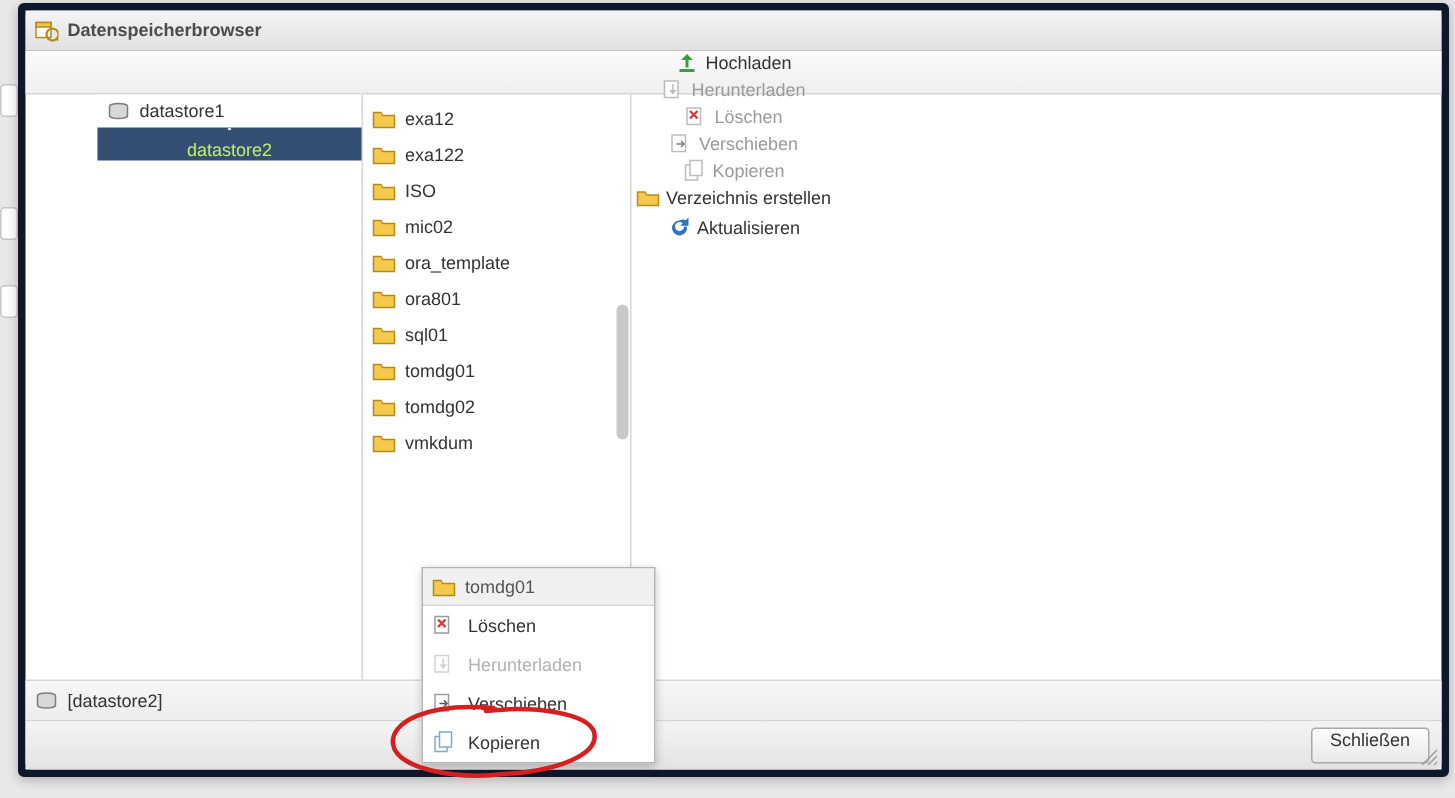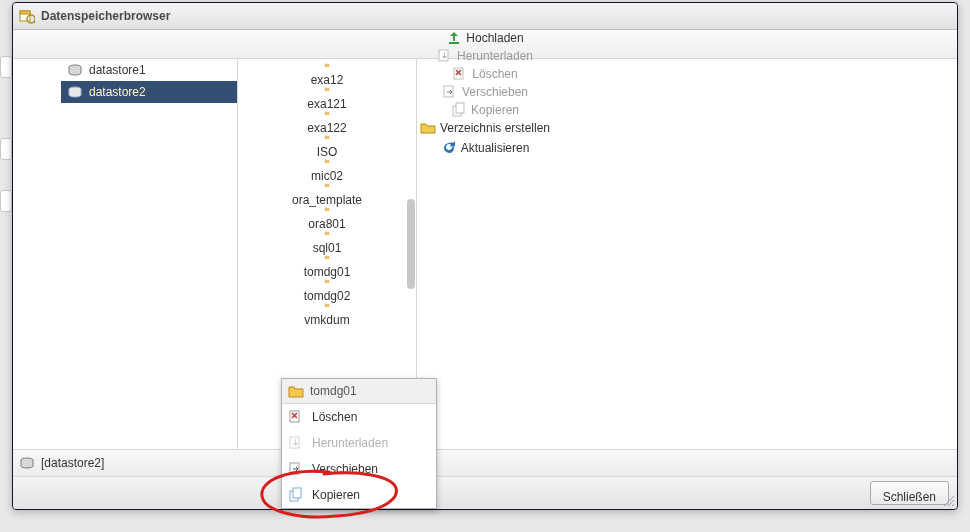--- a/index.html
+++ b/index.html
@@ -1,35 +1,35 @@
 <!DOCTYPE html>
 <html><head>
 <meta charset="utf-8">
 <style>
   html,body{margin:0;padding:0;font-family:Arial,Helvetica,sans-serif;font-size:12px;color:#333;background:#e8e8e8;width:970px;height:532px;overflow:hidden;}
-  .window{position:absolute;left:12px;top:2px;width:944px;height:506px;background:#fff;border:1px solid #0f172a;border-radius:4px;box-shadow:0 2px 8px rgba(0,0,0,.25);}
+  .window{position:absolute;left:12px;top:2px;width:944px;height:506px;background:#fff;border:5px solid #0f172a;border-radius:4px;box-shadow:0 2px 8px rgba(0,0,0,.25);}
   .titlebar{height:26px;background:linear-gradient(#f4f4f4,#e1e1e1);border-bottom:1px solid #bfbfbf;border-radius:4px 4px 0 0;display:flex;align-items:center;padding:0 6px;font-weight:bold;color:#4b4b4b;}
   .titlebar .ticon{width:16px;height:16px;margin-right:6px;}
   .toolbar{height:28px;background:linear-gradient(#fbfbfb,#efefef);border-bottom:1px solid #d6d6d6;display:flex;align-items:center;padding:0 6px;gap:2px;flex-direction:column;}
   .tbtn{display:flex;align-items:center;height:22px;padding:0 6px;border-radius:3px;cursor:default;color:#333;}
   .tbtn.disabled{color:#9a9a9a;}
   .tbtn .ic{width:16px;height:16px;margin-right:4px;flex:none;}
   .sep{width:1px;height:20px;background:#cfcfcf;margin:0 6px;}
   .body{position:absolute;left:0;top:56px;right:0;bottom:60px;display:flex;margin-left:48px;}
   .nav{width:176px;border-right:1px solid #d6d6d6;background:#fff;}
   .nav-item{display:flex;align-items:center;height:22px;padding:0 6px;gap:6px;}
-  .nav-item.selected{background:#344e74;color:#fef9c3;}
+  .nav-item.selected{background:#344e74;color:#bef264;flex-direction:column;}
   .ds-icon{width:16px;height:12px;}
   .folders{width:178px;border-right:1px solid #d6d6d6;position:relative;padding:4px 0;overflow:hidden;}
-  .frow{display:flex;align-items:center;height:24px;padding:0 6px;gap:6px;flex-direction:column;}
+  .frow{display:flex;align-items:center;height:24px;padding:0 6px;gap:6px;}
   .scrollthumb{position:absolute;right:1px;top:140px;width:8px;height:90px;background:#c8c8c8;border-radius:4px;}
   .content{flex:1;}
   .status{position:absolute;left:0;right:0;bottom:32px;height:26px;border-top:1px solid #d6d6d6;border-bottom:1px solid #d6d6d6;background:linear-gradient(#f7f7f7,#ededed);display:flex;align-items:center;padding:0 6px;gap:6px;}
   .footer{position:absolute;left:0;right:0;bottom:0;height:32px;background:linear-gradient(#f4f4f4,#e3e3e3);display:flex;align-items:center;justify-content:flex-end;padding:0 8px;border-radius:0 0 4px 4px;}
-  .btn{height:22px;padding:0 12px;background:linear-gradient(#fdfdfd,#e9e9e9);border:1px solid #aaa;border-radius:3px;display:flex;align-items:flex-end;}
+  .btn{height:22px;padding:0 12px;background:linear-gradient(#fdfdfd,#e9e9e9);border:1px solid #aaa;border-radius:3px;display:flex;align-items:flex-start;}
   .resize{position:absolute;right:2px;bottom:2px;width:12px;height:12px;}
 
   .ctxmenu{position:absolute;left:281px;top:378px;width:154px;background:#fff;border:1px solid #b3b3b3;box-shadow:0 2px 6px rgba(0,0,0,.25);z-index:50;}
   .ctxhead{height:24px;background:#f0f0f0;border-bottom:1px solid #d6d6d6;display:flex;align-items:center;padding:0 6px;gap:6px;color:#555;}
   .ctxitem{height:26px;display:flex;align-items:center;padding:0 6px;gap:8px;}
   .ctxitem.disabled{color:#b2b2b2;}
   .ctxitem .ic{width:16px;height:16px;flex:none;}
 
   
   .annot{position:absolute;left:254px;top:468px;width:150px;height:52px;z-index:60;pointer-events:none;}
@@ -130,26 +130,20 @@
       <div class="frow">
           <svg width="16" height="14" viewBox="0 0 16 14">
             <path d="M1 3h5l1 2h8v8H1z" fill="#f5c94b" stroke="#b78a1c"></path>
           </svg>
           <span>exa12</span>
         </div>
         <div class="frow">
           <svg width="16" height="14" viewBox="0 0 16 14">
             <path d="M1 3h5l1 2h8v8H1z" fill="#f5c94b" stroke="#b78a1c"></path>
           </svg>
-          <span>exa121</span>
-        </div>
-        <div class="frow">
-          <svg width="16" height="14" viewBox="0 0 16 14">
-            <path d="M1 3h5l1 2h8v8H1z" fill="#f5c94b" stroke="#b78a1c"></path>
-          </svg>
           <span>exa122</span>
         </div>
         <div class="frow">
           <svg width="16" height="14" viewBox="0 0 16 14">
             <path d="M1 3h5l1 2h8v8H1z" fill="#f5c94b" stroke="#b78a1c"></path>
           </svg>
           <span>ISO</span>
         </div>
         <div class="frow">
           <svg width="16" height="14" viewBox="0 0 16 14">

